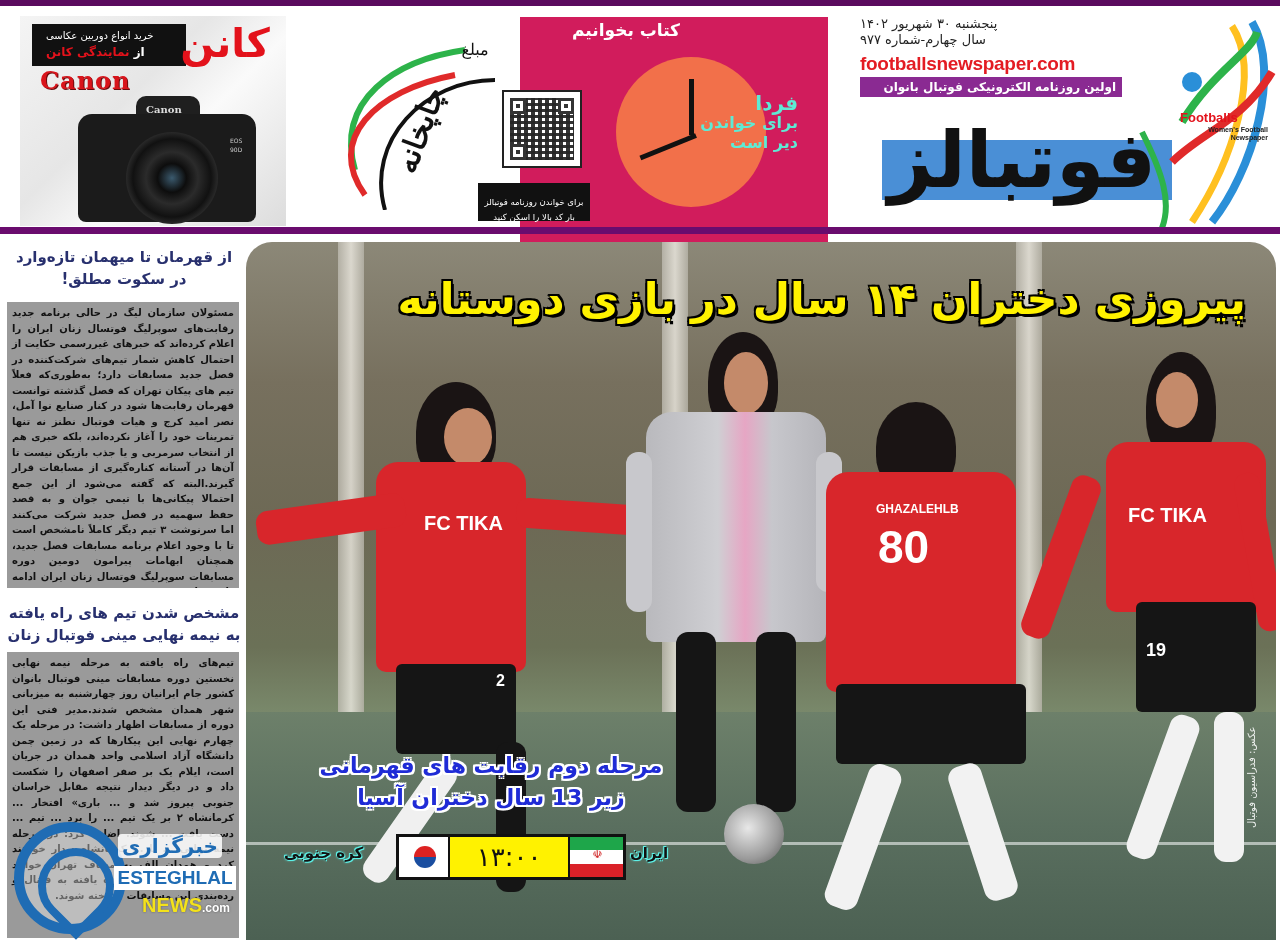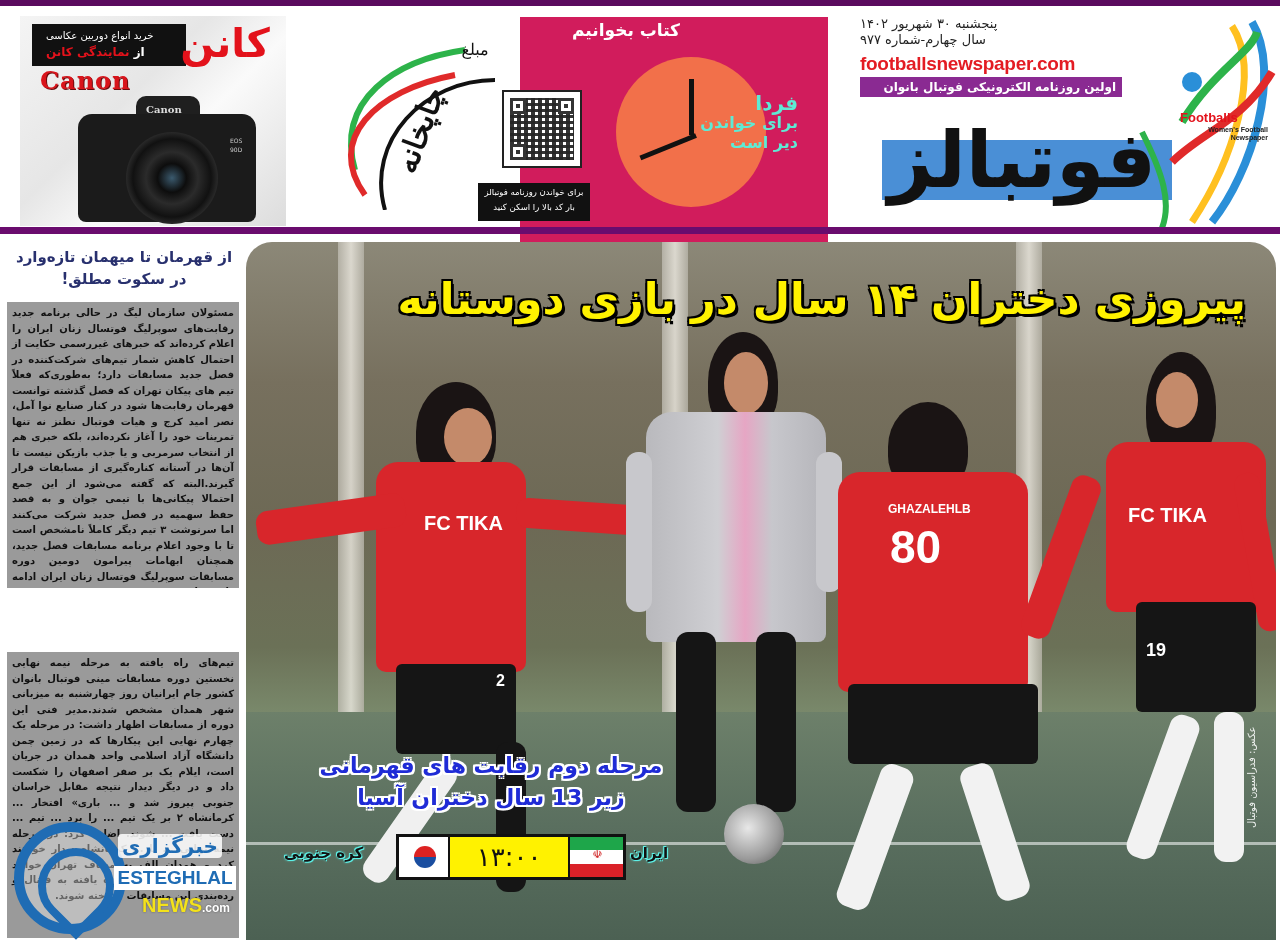--- a/index.html
+++ b/index.html
@@ -42,21 +42,21 @@
   .ad-book .clock .hand2 { position: absolute; left: 20px; top: 76px; width: 60px; height: 5px; background: #111; transform: rotate(-22deg); transform-origin: right center; }
   .ad-book .slogan { position: absolute; left: 160px; top: 76px; width: 118px; direction: rtl; text-align: right; color: #5eead4; font-weight: bold; font-size: 16px; line-height: 20px; }
   .ad-book .slogan .big { font-size: 20px; letter-spacing: 6px; }
   .qr { position: absolute; left: -18px; top: 73px; width: 80px; height: 78px; background: #fff; border: 2px solid #222; padding: 6px; }
   .qr .code { width: 64px; height: 62px;
     background-image: repeating-linear-gradient(90deg,#111 0 4px,transparent 4px 7px), repeating-linear-gradient(0deg,#111 0 3px,transparent 3px 6px);
     background-blend-mode: multiply; opacity: .85; position: relative; }
   .qr .finder { position: absolute; width: 16px; height: 16px; border: 3px solid #111; background: #fff; }
   .qr .finder::after { content: ""; position: absolute; left: 3px; top: 3px; width: 4px; height: 4px; background: #111; }
   .qr-caption { position: absolute; left: -42px; top: 166px; width: 112px; height: 38px; background: #111; color: #fff; font-size: 8.5px;
-    line-height: 15px; direction: rtl; text-align: center; padding-top: 2px; }
+    line-height: 15px; direction: rtl; text-align: center; padding-top: 12px; }
 
   
   .logo-block { position: absolute; left: 842px; top: 6px; width: 438px; height: 216px; }
   .logo-block .date { position: absolute; left: 18px; top: 4px; direction: rtl; text-align: left; font-size: 13px; line-height: 16px; color: #222; }
   .logo-block .date div { direction: rtl; text-align: left; unicode-bidi: plaintext; }
   .logo-block .url { position: absolute; left: 18px; top: 41px; font-family: "Liberation Sans", sans-serif; font-weight: bold; font-size: 19px; color: #e31c23; letter-spacing: -0.3px; }
   .logo-block .tagline { position: absolute; left: 18px; top: 65px; width: 262px; height: 20px; background: #8a2a92; color: #fff; font-weight: bold;
     font-size: 12px; line-height: 20px; direction: rtl; text-align: right; padding-right: 6px; }
   .logo-block .bluebar { position: absolute; left: 40px; top: 128px; width: 290px; height: 60px; background: #4a8fd6; }
   .logo-block .wordmark { position: absolute; left: 20px; top: 88px; width: 320px; height: 120px; font-size: 78px; font-weight: bold; color: #111;
@@ -206,20 +206,21 @@
     <div class="fb-en">Footballs</div>
     <div class="fb-sub">Women's Football Newspaper</div>
   </div>
 </div>
 
 <div class="rule-mid"></div>
 
 <div class="sidebar">
   <div class="side-headline s1-head">از قهرمان تا میهمان تازه‌وارد در سکوت مطلق!</div>
   <div class="side-body s1-body">مسئولان سازمان لیگ در حالی برنامه جدید رقابت‌های سوپرلیگ فوتسال زنان ایران را اعلام کرده‌اند که خبرهای غیررسمی حکایت از احتمال کاهش شمار تیم‌های شرکت‌کننده در فصل جدید مسابقات دارد؛ به‌طوری‌که فعلاً تیم های پیکان تهران که فصل گذشته توانست قهرمان رقابت‌ها شود در کنار صنایع نوا آمل، نصر امید کرج و هیات فوتبال نطنز نه تنها تمرینات خود را آغاز نکرده‌اند، بلکه خبری هم از انتخاب سرمربی و یا جذب بازیکن نیست تا آن‌ها در آستانه کناره‌گیری از مسابقات قرار گیرند.البته که گفته می‌شود از این جمع احتمالا پیکانی‌ها با تیمی جوان و به قصد حفظ سهمیه در فصل جدید شرکت می‌کنند اما سرنوشت ۳ تیم دیگر کاملاً نامشخص است تا با وجود اعلام برنامه مسابقات فصل جدید، همچنان ابهامات پیرامون دومین دوره مسابقات سوپرلیگ فوتسال زنان ایران ادامه داشته باشد.</div>
+  <div class="side-headline s2-head">مشخص شدن تیم های راه یافته به نیمه نهایی مینی فوتبال زنان</div>
   <div class="side-body s2-body">تیم‌های راه یافته به مرحله نیمه نهایی نخستین دوره مسابقات مینی فوتبال بانوان کشور جام ایرانیان روز چهارشنبه به میزبانی شهر همدان مشخص شدند.مدیر فنی این دوره از مسابقات اظهار داشت: در مرحله یک چهارم نهایی این پیکارها که در زمین چمن دانشگاه آزاد اسلامی واحد همدان در جریان است، ایلام یک بر صفر اصفهان را شکست داد و در دیگر دیدار نتیجه مقابل خراسان جنوبی پیروز شد و ... باری» افتخار ... کرمانشاه ۲ بر یک تیم ... را برد ... تیم ... دست یافت ... شوند. اضافه کرد: در مرحله نیمه نهایی ... با ... کرمانشاه دیدار خواهند کرد و همدان الف به مصاف تهران خواهد رفت تا چهره تیم‌های راه یافته به فینال و رده‌بندی این مسابقات شناخته شوند.</div>
 </div>
 
 <div class="watermark">
   <div class="globe"></div>
   <div class="fa">خبرگزاری</div>
   <div class="en">ESTEGHLAL</div>
   <div class="news"><b>NEWS</b><span>.com</span></div>
 </div>
 
@@ -248,21 +249,21 @@
   <div class="player" style="left:370px;top:90px;width:230px;height:520px;">
     <div class="hijab" style="left:92px;top:0;width:70px;height:100px;"></div>
     <div class="face" style="left:108px;top:20px;width:44px;height:62px;"></div>
     <div class="gk-shirt" style="left:30px;top:80px;width:180px;height:230px;"></div>
     <div class="limb" style="left:10px;top:120px;width:26px;height:160px;background:#c8c8cc;"></div>
     <div class="limb" style="left:200px;top:120px;width:26px;height:140px;background:#c8c8cc;"></div>
     <div class="limb" style="left:60px;top:300px;width:40px;height:180px;background:#151515;"></div>
     <div class="limb" style="left:140px;top:300px;width:40px;height:180px;background:#151515;"></div>
   </div>
 
-  <div class="player" style="left:582px;top:160px;width:230px;height:540px;">
+  <div class="player" style="left:570px;top:160px;width:230px;height:540px;">
     <div class="hijab" style="left:60px;top:0;width:80px;height:90px;"></div>
     <div class="jersey" style="left:10px;top:70px;width:190px;height:220px;"></div>
     <div class="jersey-text" style="left:60px;top:100px;font-size:12px;">GHAZALEHLB</div>
     <div class="jersey-text" style="left:62px;top:118px;font-size:46px;">80</div>
     <div class="shorts" style="left:20px;top:282px;width:190px;height:80px;"></div>
     <div class="limb" style="left:30px;top:360px;width:34px;height:150px;background:#f2f2f2;transform:rotate(20deg);"></div>
     <div class="limb" style="left:150px;top:360px;width:34px;height:140px;background:#f2f2f2;transform:rotate(-18deg);"></div>
   </div>
 
   <div class="player" style="left:790px;top:110px;width:240px;height:520px;">

